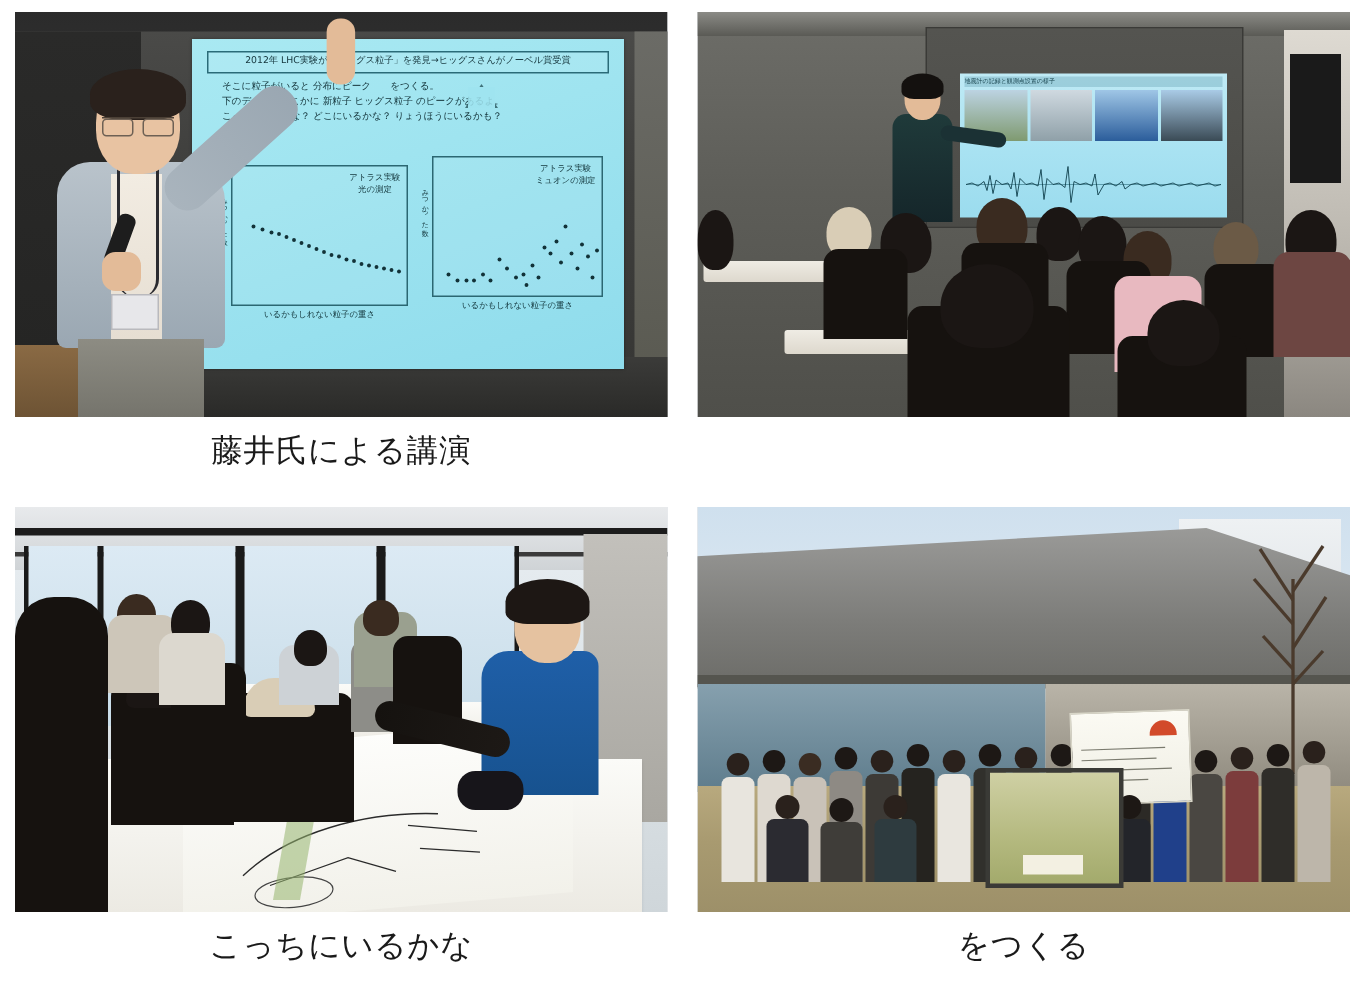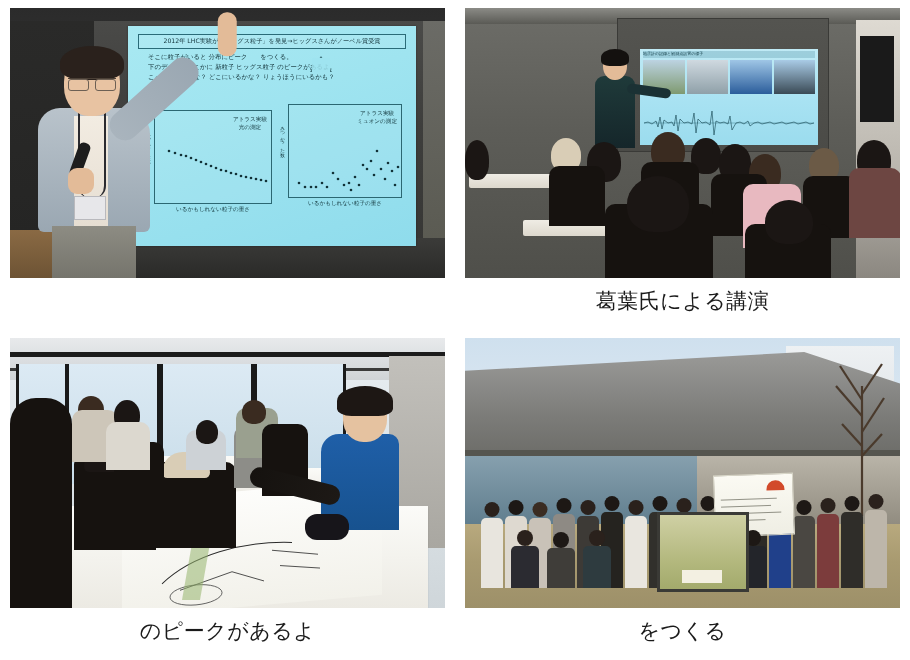--- a/index.html
+++ b/index.html
@@ -446,20 +446,21 @@
           </div>
           <div class="p1-lanyard"></div>
           <div class="p1-mic"></div>
           <div class="p1-michand"></div>
           <div class="p1-badge"></div>
           <div class="p1-head"></div>
           <div class="p1-hair"></div>
           <div class="p1-glasses"></div>
         </div>
       </div>
+      <div class="caption">藤井氏による講演</div>
     </div>
 
     <div class="cell">
       <div class="photo">
         <div class="p2-bg"></div>
         <div class="p2-ceil"></div>
         <div class="p2-rightwall"></div>
         <div class="p2-blackbox"></div>
 
         <div class="p2-screen">
@@ -511,21 +512,20 @@
           <div class="person-dark" style="left:246px;top:166px;width:56px;height:62px"></div>
           <div class="person-dark" style="left:278px;top:176px;width:58px;height:64px;background:#e8b9c0"></div>
           <div class="person-dark" style="left:338px;top:168px;width:54px;height:62px"></div>
           <div class="person-dark" style="left:384px;top:160px;width:52px;height:70px;background:#6d4642"></div>
           <div class="person-dark" style="left:140px;top:196px;width:108px;height:74px"></div>
           <div class="head" style="left:162px;top:168px;width:62px;height:56px"></div>
           <div class="person-dark" style="left:280px;top:216px;width:86px;height:54px"></div>
           <div class="head" style="left:300px;top:192px;width:48px;height:44px"></div>
         </div>
       </div>
-      <div class="caption">葛葉氏による講演</div>
     </div>
 
     <div class="cell">
       <div class="photo">
         <div class="p3-bg"></div>
         <div class="p3-ceiling"></div>
         <div class="p3-beam" style="left:0;top:14px;width:435px"></div>
         <div class="p3-beam" style="left:0;top:30px;width:435px;height:3px;background:#3a3a3a"></div>
         <div class="p3-win" style="left:6px;width:46px"></div>
         <div class="p3-win" style="left:56px;width:88px"></div>
@@ -564,21 +564,21 @@
         <div class="person-dark" style="left:226px;top:70px;width:42px;height:50px;background:#9aa08f"></div>
         <div class="head brown" style="left:232px;top:62px;width:24px;height:24px"></div>
         <div class="person-dark" style="left:252px;top:86px;width:46px;height:72px"></div>
 
         <div class="p3-bluetop"></div>
         <div class="p3-bluehead"></div>
         <div class="p3-bluehair"></div>
         <div class="p3-arm-reach"></div>
         <div class="p3-bag"></div>
       </div>
-      <div class="caption">のピークがあるよ</div>
+      <div class="caption">こっちにいるかな</div>
     </div>
 
     <div class="cell">
       <div class="photo">
         <div class="p4-sky"></div>
         <div class="p4-bldg">
           <div class="p4-bldg-win" style="left:8px;top:34px;width:92px;height:5px"></div>
           <div class="p4-bldg-win" style="left:8px;top:58px;width:92px;height:5px"></div>
           <div class="p4-bldg-win" style="left:8px;top:82px;width:92px;height:5px"></div>
         </div>

